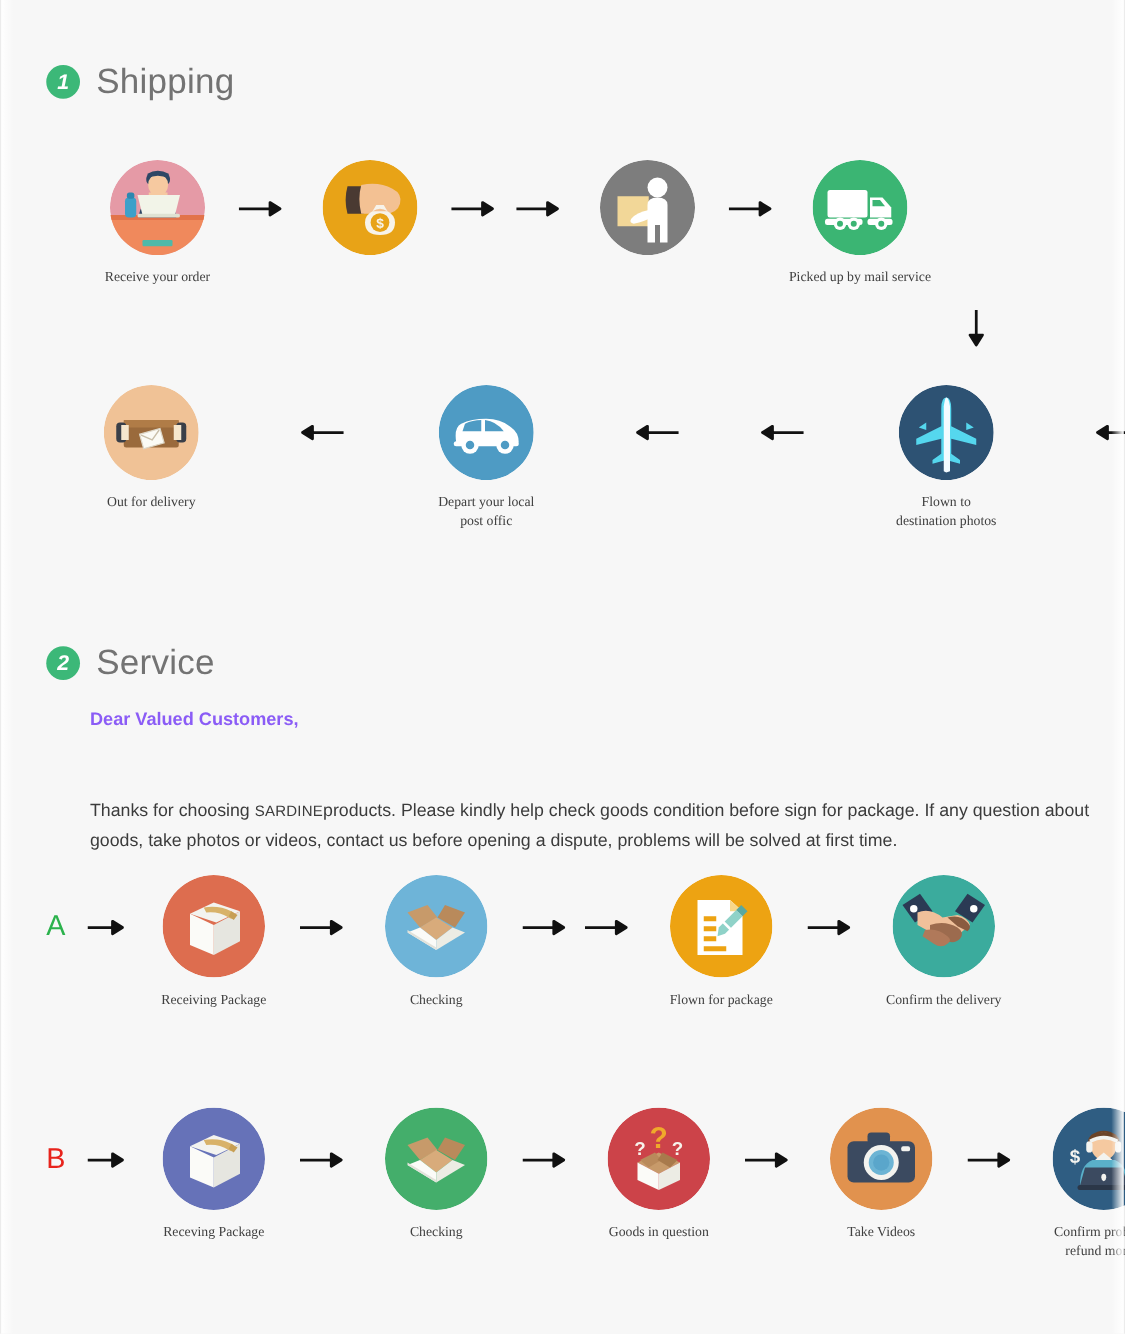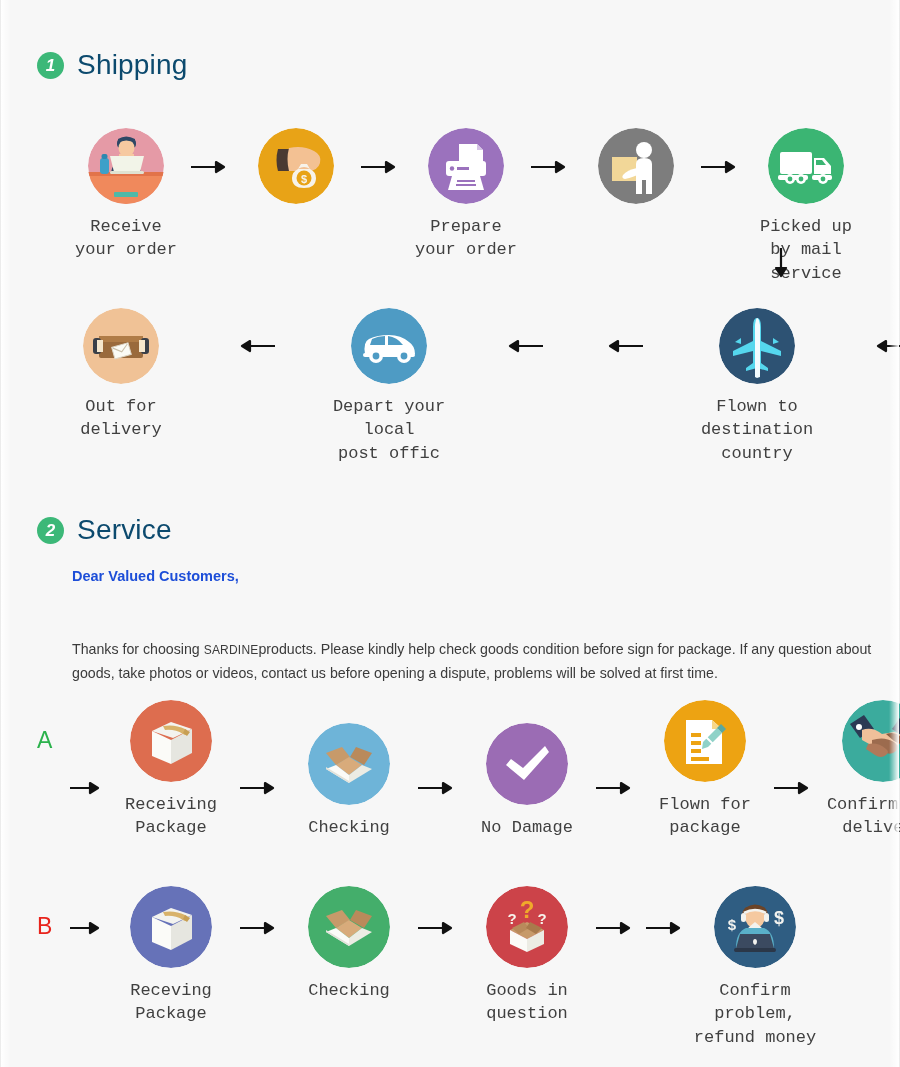--- a/index.html
+++ b/index.html
@@ -59,21 +59,21 @@
     font-weight: 700;
     display: flex;
     align-items: center;
     justify-content: center;
     flex: 0 0 auto;
     line-height: 1;
   }
   .section-title {
     font-size: 28px;
     font-weight: 400;
-    color: #0c4a6e;
+    color: #737373;
     letter-spacing: .2px;
   }
 
   #head-shipping { position: absolute; left: 36px; top: 49px; }
   #head-service  { position: absolute; left: 36px; top: 514px; }
 
   
   .flow {
     position: absolute;
     display: flex;
@@ -86,26 +86,26 @@
     flex: 0 0 auto;
   }
   .circle {
     border-radius: 50%;
     position: relative;
     overflow: hidden;
     display: block;
   }
   .caption {
     margin-top: 11px;
-    font-size: 17px;
+    font-size: 11px;
     line-height: 1.37;
     color: #404040;
     text-align: center;
     white-space: pre-line;
-    font-family: Liberation Mono, monospace;
+    font-family: Liberation Serif, serif;
   }
   .arrow {
     flex: 0 0 auto;
     display: flex;
     align-items: center;
     justify-content: center;
     color: #111;
   }
   .arrow svg { display: block; }
 
@@ -129,21 +129,21 @@
   #flow-ship-2 .arrow { width: 52px; height: 92px; }
   #flow-ship-2 .circle { width: 76px; height: 76px; margin-top: 8px; }
 
   
   #svc-greeting {
     position: absolute;
     left: 71px;
     top: 568px;
     font-size: 14.5px;
     font-weight: 700;
-    color: #1d4ed8;
+    color: #8b5cf6;
     text-align: center;
   }
   #svc-body {
     position: absolute;
     left: 71px;
     top: 637px;
     width: 820px;
     font-size: 14.2px;
     line-height: 1.72;
     color: #3b3b3b;
@@ -156,21 +156,21 @@
   
   .row-label {
     position: absolute;
     font-size: 23px;
     font-weight: 400;
     font-family: "Liberation Sans", sans-serif;
   }
   #label-a { left: 36px; top: 727px; color: #2bb24c; }
   #label-b { left: 36px; top: 913px; color: #e8241c; }
 
-  #flow-svc-a { left: 66px; top: 690px; width: 820px; align-items: flex-end; }
+  #flow-svc-a { left: 66px; top: 690px; width: 820px; }
   #flow-svc-b { left: 66px; top: 876px; width: 820px; }
   .flow-svc .node { width: 128px; }
   .flow-svc .arrow { width: 50px; height: 104px; }
   .flow-svc .circle { width: 82px; height: 82px; margin-top: 10px; }
   .flow-svc .lead-arrow { width: 40px; height: 104px; }
 </style>
 </head>
 <body>
 
 <div class="page">
@@ -223,36 +223,20 @@
         </svg>
       </span>
     </div>
 
     <div class="arrow">
       <svg width="40" height="14" viewBox="0 0 40 14">
           <path d="M0 7 H29 M25 2 L33 7 L25 12 Z" stroke="#111" stroke-width="2.2" fill="#111" stroke-linejoin="round"></path>
         </svg>
     </div>
 
-    <div class="node">
-      <span class="circle">
-        <svg viewBox="0 0 76 76" width="76" height="76">
-          <circle cx="38" cy="38" r="38" fill="#9b72bd"></circle>
-          <path d="M31 16 h18 l6 6 v11 h-24z" fill="#fff"></path>
-          <path d="M49 16 l6 6 h-6z" fill="#d6c3e6"></path>
-          <rect x="18" y="33" width="40" height="15" rx="3" fill="#fff"></rect>
-          <circle cx="24" cy="40.5" r="2.2" fill="#9b72bd"></circle>
-          <rect x="29" y="39" width="12" height="3" fill="#9b72bd"></rect>
-          <path d="M24 48 h28 l4 14 h-36z" fill="#fff"></path>
-          <rect x="29" y="52" width="18" height="2" fill="#9b72bd"></rect>
-          <rect x="28" y="56" width="20" height="2" fill="#9b72bd"></rect>
-        </svg>
-      </span>
-      <span class="caption">Prepare your order</span>
-    </div>
 
     <div class="arrow">
       <svg width="40" height="14" viewBox="0 0 40 14">
           <path d="M0 7 H29 M25 2 L33 7 L25 12 Z" stroke="#111" stroke-width="2.2" fill="#111" stroke-linejoin="round"></path>
         </svg>
     </div>
 
     <div class="node">
       <span class="circle">
         <svg viewBox="0 0 76 76" width="76" height="76">
@@ -361,21 +345,21 @@
       <span class="circle">
         <svg viewBox="0 0 76 76" width="76" height="76">
           <circle cx="38" cy="38" r="38" fill="#2d5273"></circle>
           <path d="M38 10 q4 0 4 9 l0 14 l20 10 v5 l-20 -5 l0 12 l7 5 v3 l-11 -3 l-11 3 v-3 l7 -5 l0 -12 l-20 5 v-5 l20 -10 l0 -14 q0 -9 4 -9z" fill="#55d7ee"></path>
           <path d="M38 10 q2 0 3 7 l0 52 l-3 1 l-2 -1 l0 -52 q1 -7 2 -7z" fill="#f2fbff"></path>
           <path d="M22 30 l-6 4 l6 2z" fill="#55d7ee"></path>
           <path d="M54 30 l6 4 l-6 2z" fill="#55d7ee"></path>
         </svg>
       </span>
       <span class="caption">Flown to
-destination country</span>
+destination photos</span>
     </div>
 
     <div class="arrow">
       <svg width="40" height="14" viewBox="0 0 40 14">
           <path d="M40 7 H11 M15 2 L7 7 L15 12 Z" stroke="#111" stroke-width="2.2" fill="#111" stroke-linejoin="round"></path>
         </svg>
     </div>
 
   </div>
 
@@ -434,29 +418,20 @@
       </span>
       <span class="caption">Checking</span>
     </div>
 
     <div class="arrow">
       <svg width="40" height="14" viewBox="0 0 40 14">
           <path d="M0 7 H29 M25 2 L33 7 L25 12 Z" stroke="#111" stroke-width="2.2" fill="#111" stroke-linejoin="round"></path>
         </svg>
     </div>
 
-    <div class="node">
-      <span class="circle">
-        <svg viewBox="0 0 82 82" width="82" height="82">
-          <circle cx="41" cy="41" r="41" fill="#9b6cb4"></circle>
-          <path d="M20 42 l5 -6 l12 9 l22 -22 l4 6 l-25 28 z" fill="#fff"></path>
-        </svg>
-      </span>
-      <span class="caption">No Damage</span>
-    </div>
 
     <div class="arrow">
       <svg width="40" height="14" viewBox="0 0 40 14">
           <path d="M0 7 H29 M25 2 L33 7 L25 12 Z" stroke="#111" stroke-width="2.2" fill="#111" stroke-linejoin="round"></path>
         </svg>
     </div>
 
     <div class="node">
       <span class="circle">
         <svg viewBox="0 0 82 82" width="82" height="82">
@@ -566,20 +541,34 @@
       </span>
       <span class="caption">Goods in question</span>
     </div>
 
     <div class="arrow">
       <svg width="40" height="14" viewBox="0 0 40 14">
           <path d="M0 7 H29 M25 2 L33 7 L25 12 Z" stroke="#111" stroke-width="2.2" fill="#111" stroke-linejoin="round"></path>
         </svg>
     </div>
 
+    <div class="node">
+      <span class="circle">
+        <svg viewBox="0 0 82 82" width="82" height="82">
+          <circle cx="41" cy="41" r="41" fill="#e1924e"></circle>
+          <rect x="14" y="27" width="54" height="33" rx="5" fill="#3b4a60"></rect>
+          <rect x="30" y="20" width="18" height="9" rx="3" fill="#3b4a60"></rect>
+          <circle cx="41" cy="44" r="14" fill="#f3f3ef"></circle>
+          <circle cx="41" cy="44" r="10" fill="#6cb4d4"></circle>
+          <circle cx="41" cy="44" r="6.5" fill="#5aa6cb"></circle>
+          <rect x="57" y="31" width="7" height="4" rx="1.5" fill="#f3f3ef"></rect>
+        </svg>
+      </span>
+      <span class="caption">Take Videos</span>
+    </div>
 
     <div class="arrow">
       <svg width="40" height="14" viewBox="0 0 40 14">
           <path d="M0 7 H29 M25 2 L33 7 L25 12 Z" stroke="#111" stroke-width="2.2" fill="#111" stroke-linejoin="round"></path>
         </svg>
     </div>
 
     <div class="node">
       <span class="circle">
         <svg viewBox="0 0 82 82" width="82" height="82">

